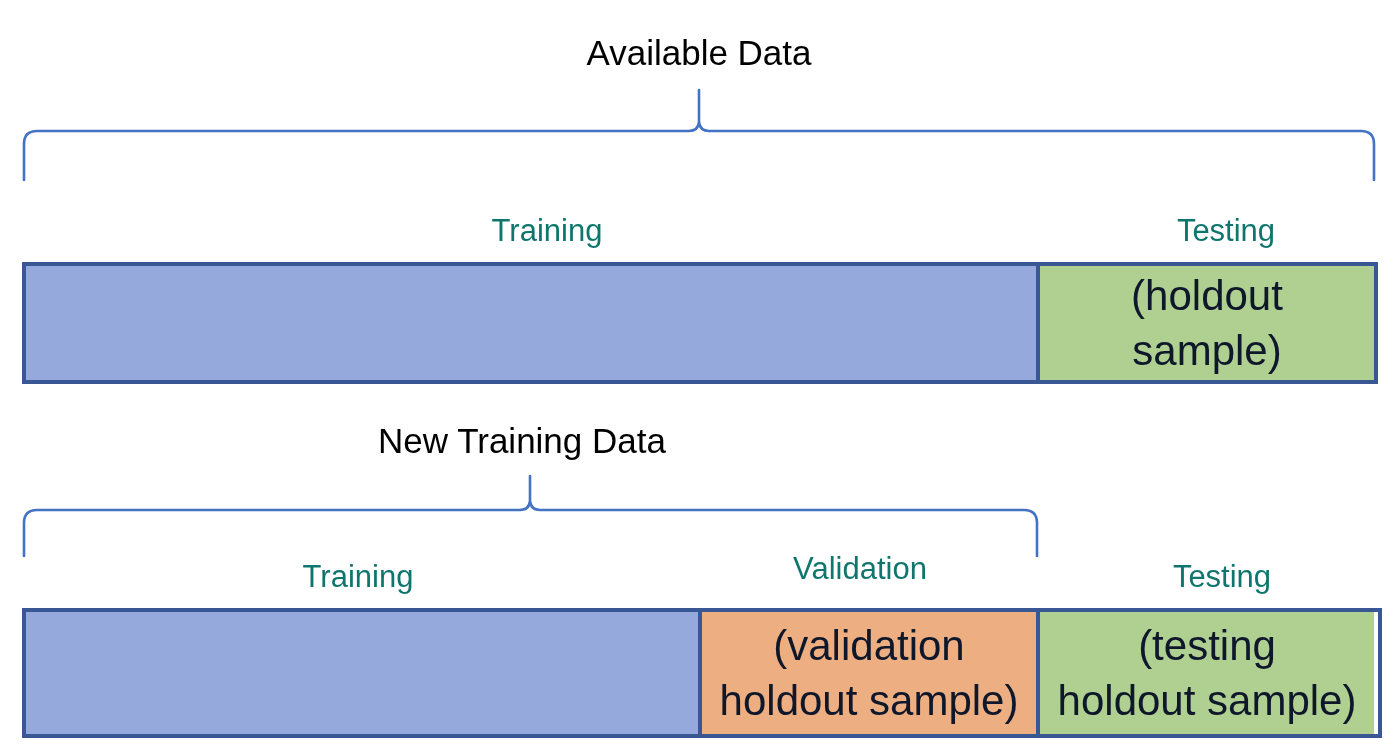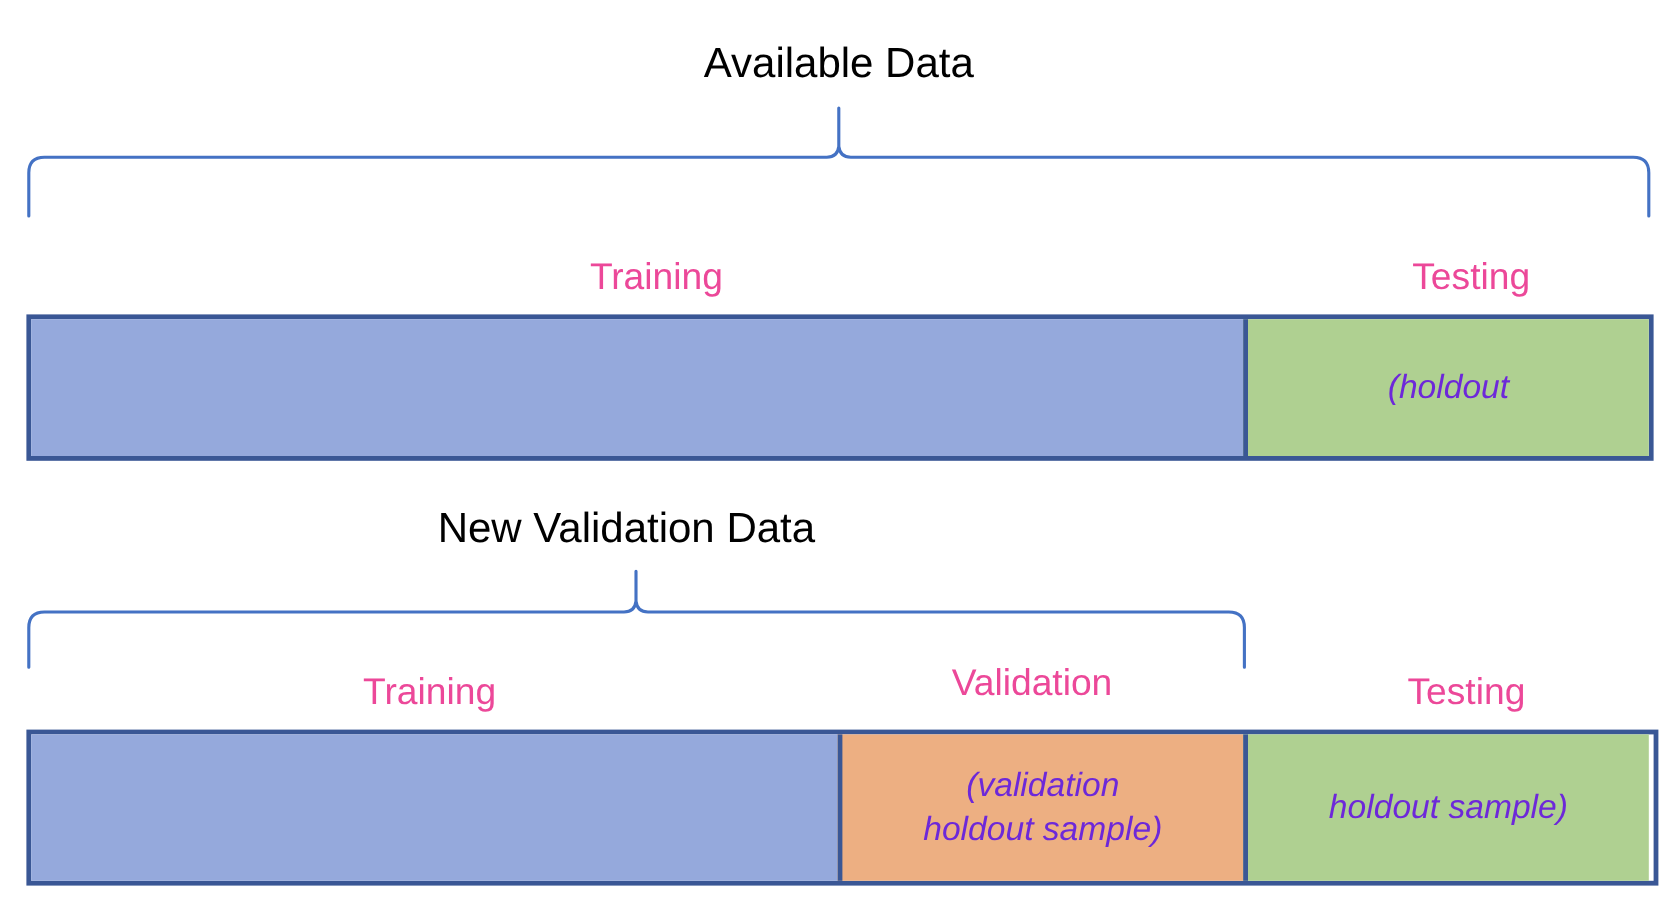--- a/index.html
+++ b/index.html
@@ -31,21 +31,21 @@
   }
   .title-label {
     font-size: 35px;
     font-weight: 400;
     color: #000000;
     text-align: left;
   }
   .section-label {
     font-size: 31px;
     font-weight: 400;
-    color: #ec4899;
+    color: #0f766e;
     text-align: center;
   }
   .center-x {
     transform: translateX(-50%);
   }
 
   
   .bar {
     position: absolute;
     box-sizing: border-box;
@@ -66,27 +66,26 @@
   }
   .seg-blue   { background: #95A9DC; }
   .seg-green  { background: #AFD091; }
   .seg-orange { background: #EDAF82; }
 
   .seg-divider-left {
     border-left: 4px solid #3A5795;
   }
 
   .seg-text {
-    color: #6d28d9;
-    font-size: 28px;
+    color: #0f172a;
+    font-size: 42px;
     line-height: 1.32;
     text-align: center;
     font-family: "Liberation Sans", sans-serif;
     white-space: nowrap;
-    font-style: italic;
   }
 
   
   .brace {
     position: absolute;
     pointer-events: none;
   }
 </style>
 </head>
 <body>
@@ -114,24 +113,25 @@
   <div class="txt section-label center-x" style="left:547px; top:214px;">Training</div>
 
   <div class="txt section-label center-x" style="left:1226px; top:214px;">Testing</div>
 
   <div class="bar" style="left:22px; top:262px; width:1356px; height:122px;">
 
     <div class="seg seg-blue" style="width:1010px;"></div>
 
     <div class="seg seg-green seg-divider-left" style="width:338px;">
       <div class="seg-text">(holdout</div>
+      <div class="seg-text">sample)</div>
     </div>
   </div>
 
-  <div class="txt title-label center-x" style="left:522px; top:422px;">New Validation Data</div>
+  <div class="txt title-label center-x" style="left:522px; top:422px;">New Training Data</div>
 
   <div class="brace" style="left:16px; top:470px; width:1030px; height:92px;">
     <svg width="1030" height="92" viewBox="0 0 1030 92" fill="none" xmlns="http://www.w3.org/2000/svg">
       <path d="M 8 86
                L 8 53
                Q 8 40 21 40
                L 504 40
                Q 513 40 514 31
                L 514 6
                L 514 31
@@ -151,17 +151,18 @@
   <div class="bar" style="left:22px; top:608px; width:1360px; height:130px;">
 
     <div class="seg seg-blue" style="width:672px;"></div>
 
     <div class="seg seg-orange seg-divider-left" style="width:338px;">
       <div class="seg-text">(validation</div>
       <div class="seg-text">holdout sample)</div>
     </div>
 
     <div class="seg seg-green seg-divider-left" style="width:338px;">
+      <div class="seg-text">(testing</div>
       <div class="seg-text">holdout sample)</div>
     </div>
   </div>
 
 </div>
 
 </body></html>

